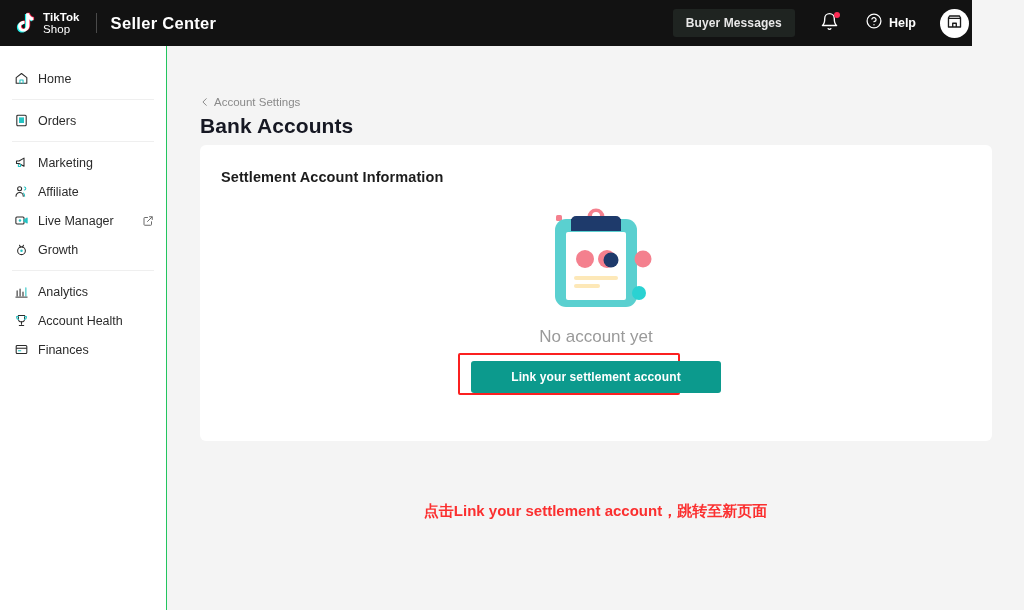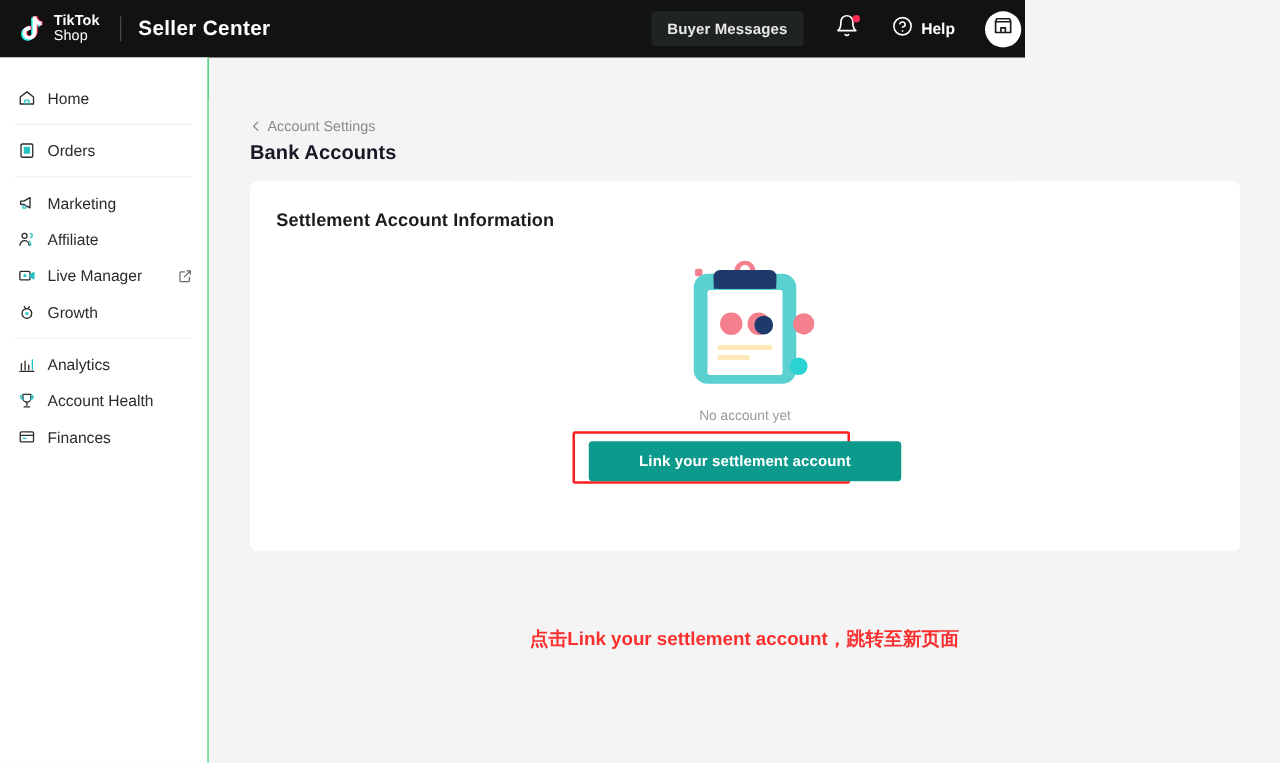--- a/index.html
+++ b/index.html
@@ -7,21 +7,21 @@
     margin: 0; padding: 0;
     width: 1024px; height: 610px;
     overflow: hidden;
     font-family: "Liberation Sans", "DejaVu Sans", sans-serif;
     background: #f4f4f4;
   }
 
   
   #topbar {
     position: absolute; top: 0; left: 0;
-    width: 820px; height: 46px;
+    width: 972px; height: 46px;
     background: #121212;
     display: flex; align-items: center;
   }
   #brand { display: flex; align-items: center; padding-left: 12px; }
   .tiktok-note { position: relative; width: 26px; height: 26px; }
   .tt-text { margin-left: 5px; color: #ffffff; font-size: 11.5px; font-weight: 700; line-height: 12px; letter-spacing: .1px; }
   .tt-divider {
     width: 1px; height: 20px; background: #4a4a4a;
     margin: 0 14px 0 16px;
   }
@@ -90,40 +90,40 @@
     overflow: hidden;
     margin-top: 33px;
   }
   #breadcrumb {
     display: flex; align-items: center; gap: 4px;
     margin: 14px 0 0 33px; cursor: pointer; width: fit-content;
   }
   #breadcrumb-label { font-size: 11.5px; color: #8a8a8a; }
   #page-title {
     margin: 3px 0 0 33px;
-    font-size: 16px; font-weight: 700; color: #161823; letter-spacing: .1px;
+    font-size: 21px; font-weight: 700; color: #161823; letter-spacing: .1px;
   }
 
   #card {
     position: absolute; top: 66px; left: 33px;
     width: 792px; height: 296px;
     background: #ffffff; border-radius: 6px;
   }
   #card-title {
     padding: 24px 0 0 21px;
     font-size: 14.5px; font-weight: 600; color: #1c1c1c; letter-spacing: .1px;
   }
 
   #empty-state {
     display: flex; flex-direction: column; align-items: center;
     margin-top: 18px;
   }
   #illustration { width: 118px; height: 112px; }
   #empty-text {
-    margin-top: 12px; font-size: 11px; color: #9a9a9a;
+    margin-top: 12px; font-size: 17px; color: #9a9a9a;
   }
   #cta-wrap { position: relative; margin-top: 14px; }
   #annotation-box {
     position: absolute; top: -8px; left: -13px;
     width: 222px; height: 42px;
     border: 2px solid #fb2020; border-radius: 2px;
     pointer-events: none;
   }
   #link-account-btn {
     position: relative;

